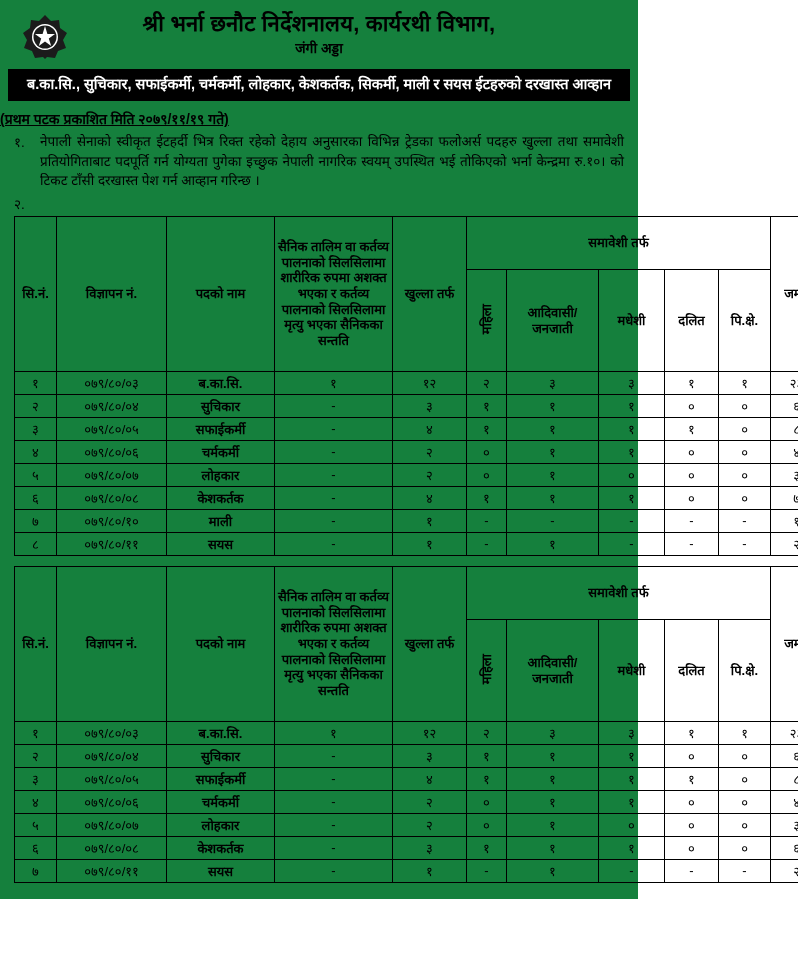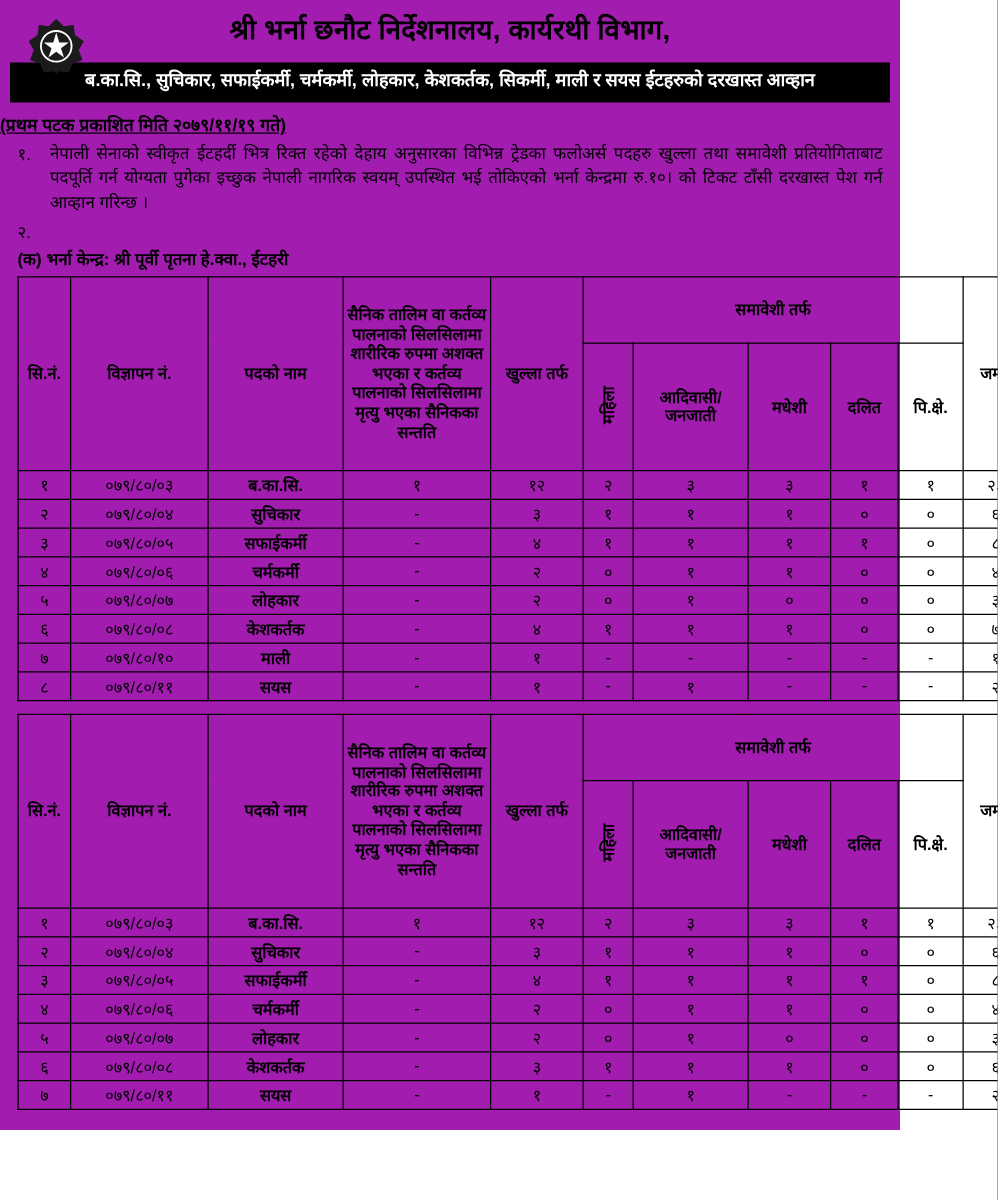--- a/index.html
+++ b/index.html
@@ -6,24 +6,24 @@
     margin: 0;
     padding: 0;
   }
   body {
     width: 798px;
     background: #ffffff;
     font-family: "Liberation Sans", sans-serif;
     color: #000000;
   }
   .page {
-    width: 720px;
+    width: 638px;
     box-sizing: border-box;
     padding: 0 0 6px 0;
-    background: #a21caf;
+    background: #15803d;
   }
   
   .header {
     position: relative;
     padding: 10px 10px 4px 10px;
     text-align: center;
   }
   .emblem {
     position: absolute;
     left: 22px;
@@ -146,35 +146,35 @@
   <div class="header">
     <div class="emblem">
       <svg viewBox="0 0 46 46" width="46" height="46" aria-hidden="true">
         <polygon points="23,1 29,7 37,6 38,14 45,19 41,26 44,34 36,37 33,44 25,43 23,45 21,43 13,44 10,37 2,34 5,26 1,19 8,14 9,6 17,7" fill="#1b1b1b"></polygon>
         <circle cx="23" cy="23" r="13" fill="#ffffff"></circle>
         <circle cx="23" cy="23" r="11.5" fill="#1b1b1b"></circle>
         <path d="M23 12 L25.4 20 L33 20 L26.8 24.6 L29.2 32 L23 27.4 L16.8 32 L19.2 24.6 L13 20 L20.6 20 Z" fill="#ffffff"></path>
       </svg>
     </div>
     <div class="org-title">श्री भर्ना छनौट निर्देशनालय, कार्यरथी विभाग,</div>
+    <div class="org-sub">जंगी अड्डा</div>
   </div>
 
   <div class="banner">ब.का.सि., सुचिकार, सफाईकर्मी, चर्मकर्मी, लोहकार, केशकर्तक, सिकर्मी, माली र सयस ईटहरुको दरखास्त आव्हान</div>
 
   <div class="pub-date">(प्रथम पटक प्रकाशित मिति २०७९/११/१९ गते)</div>
 
   <div class="body-wrap">
     <div class="numbered">
       <div class="num">१.</div>
       <div class="para">नेपाली सेनाको स्वीकृत ईटहर्दी भित्र रिक्त रहेको देहाय अनुसारका विभिन्न ट्रेडका फलोअर्स पदहरु खुल्ला तथा समावेशी प्रतियोगिताबाट पदपूर्ति गर्न योग्यता पुगेका इच्छुक नेपाली नागरिक स्वयम् उपस्थित भई तोकिएको भर्ना केन्द्रमा रु.१०। को टिकट टाँसी दरखास्त पेश गर्न आव्हान गरिन्छ ।</div>
     </div>
     <div class="numbered">
       <div class="num">२.</div>
     </div>
-    <div class="venue-line">(क) भर्ना केन्द्र: श्री पूर्वी पृतना हे.क्वा., ईटहरी</div>
   </div>
 
   <div class="tbl-holder">
     <table class="grid">
       <colgroup>
         <col class="c-sn">
           <col class="c-adno">
           <col class="c-post">
           <col class="c-mil">
           <col class="c-open">

